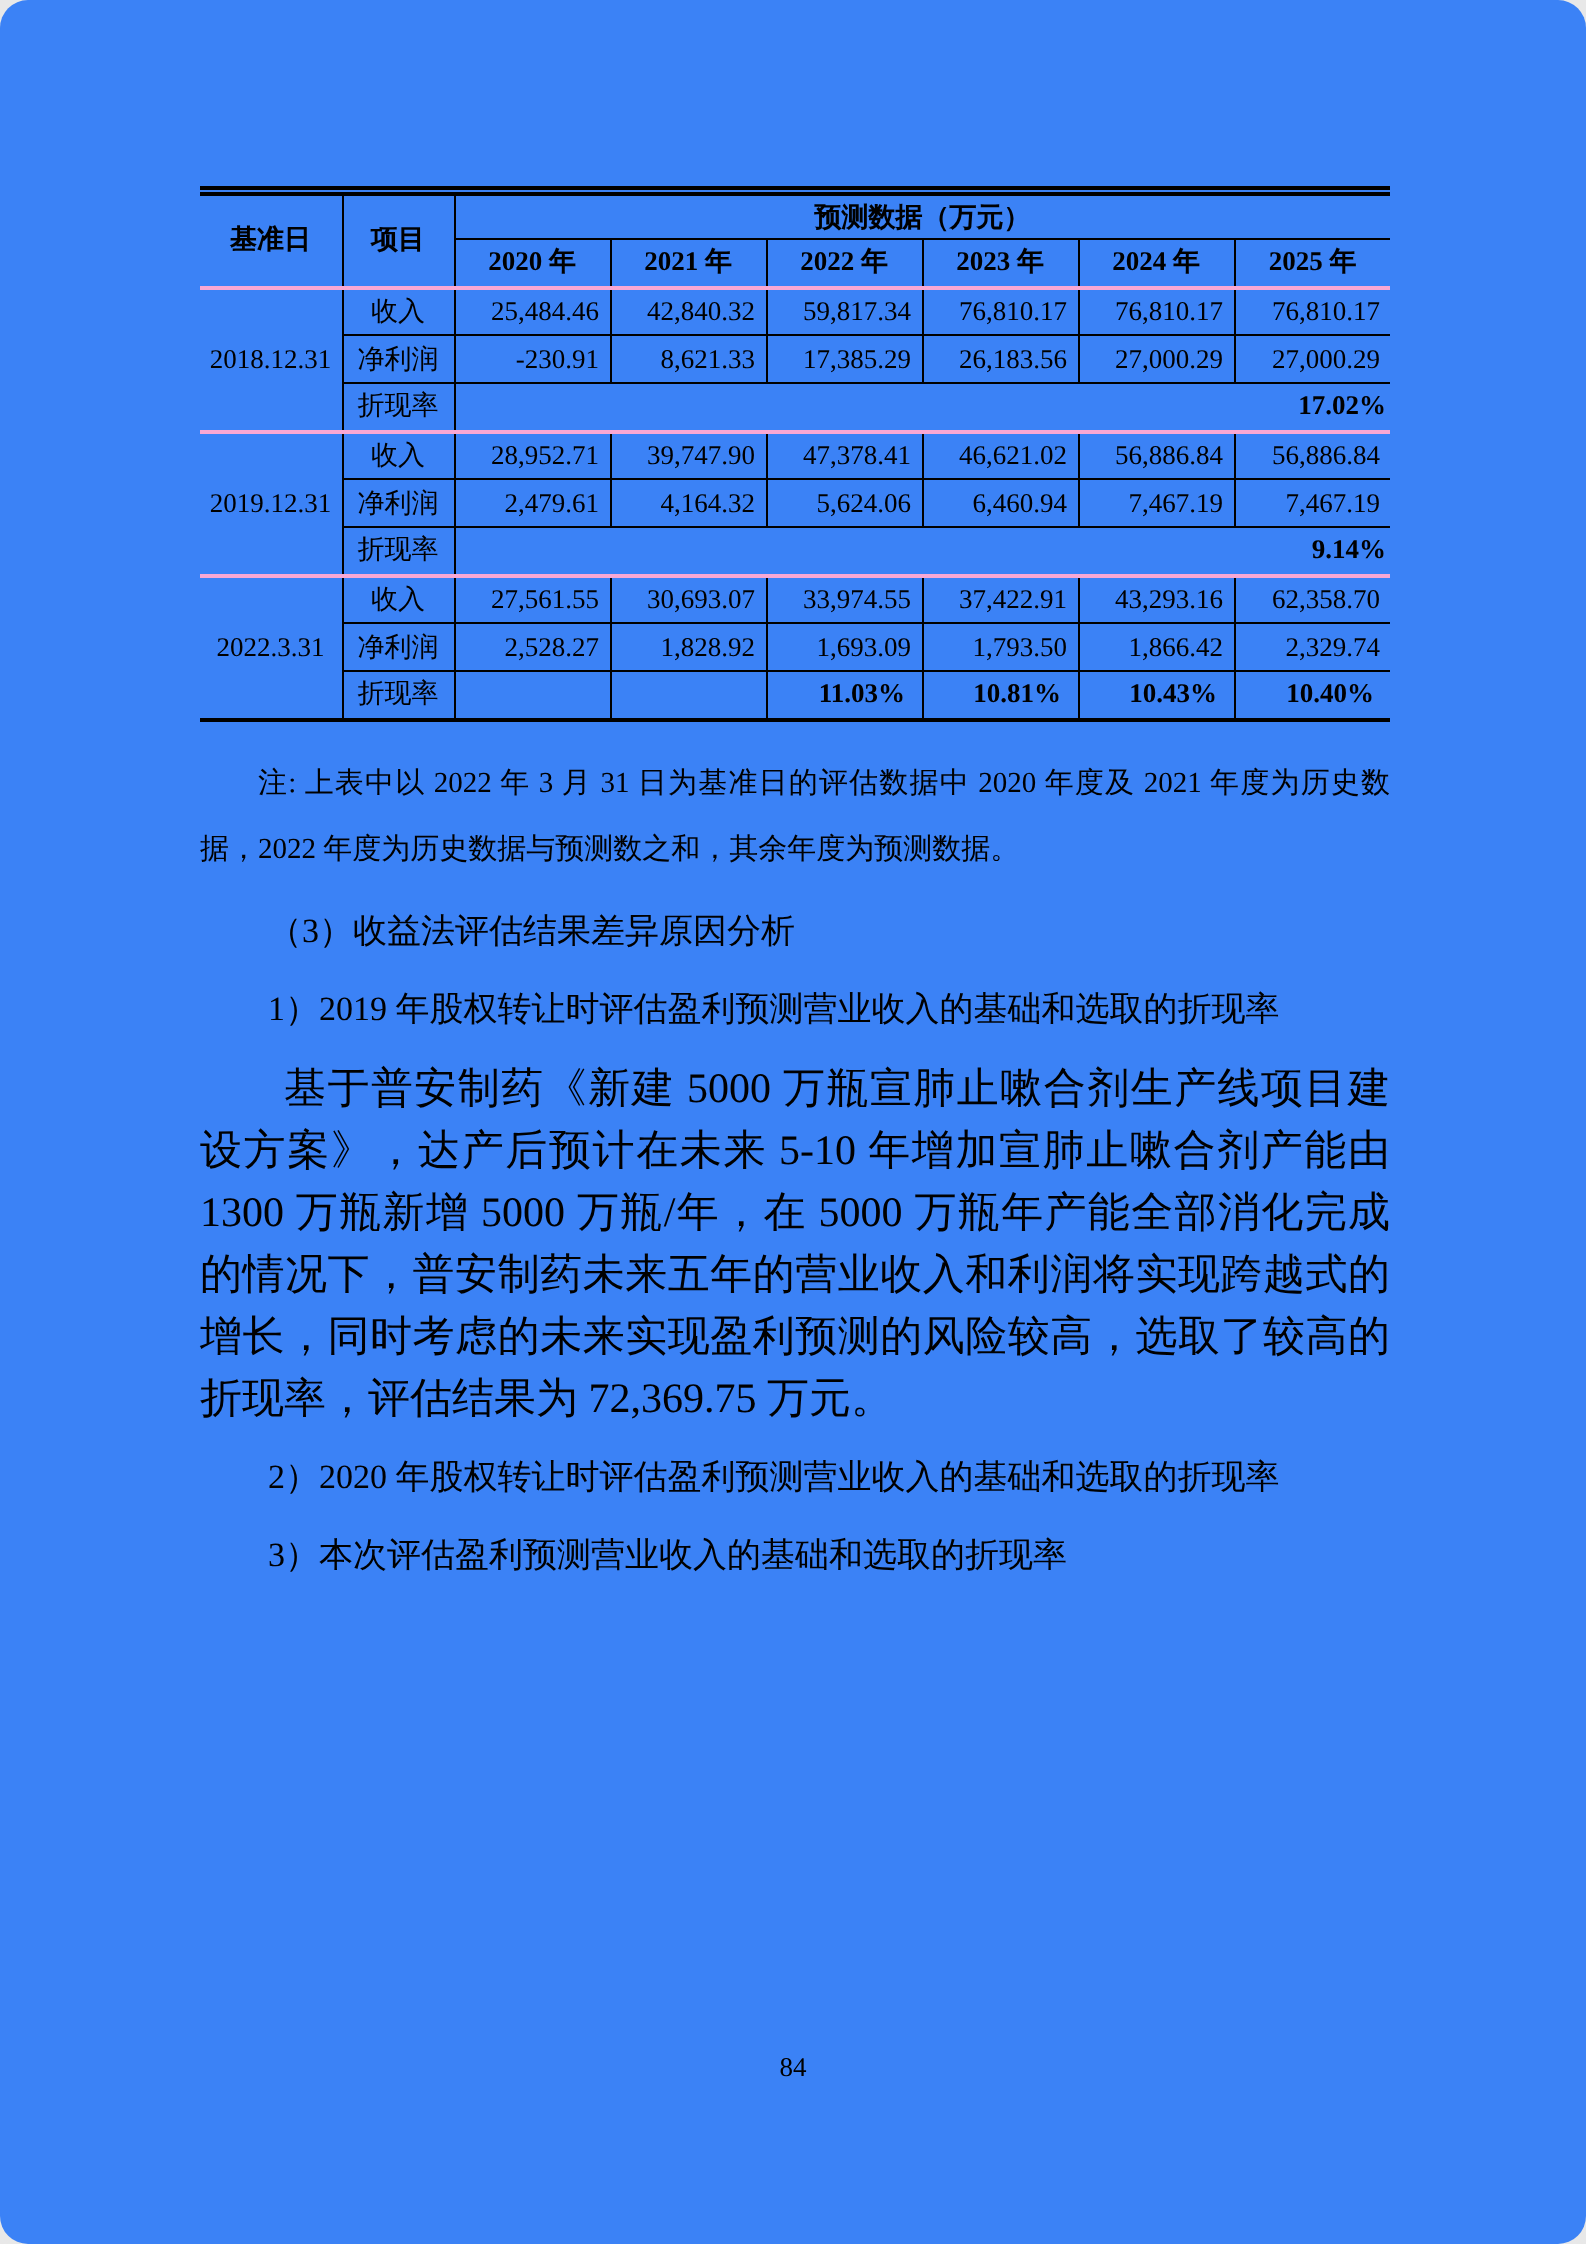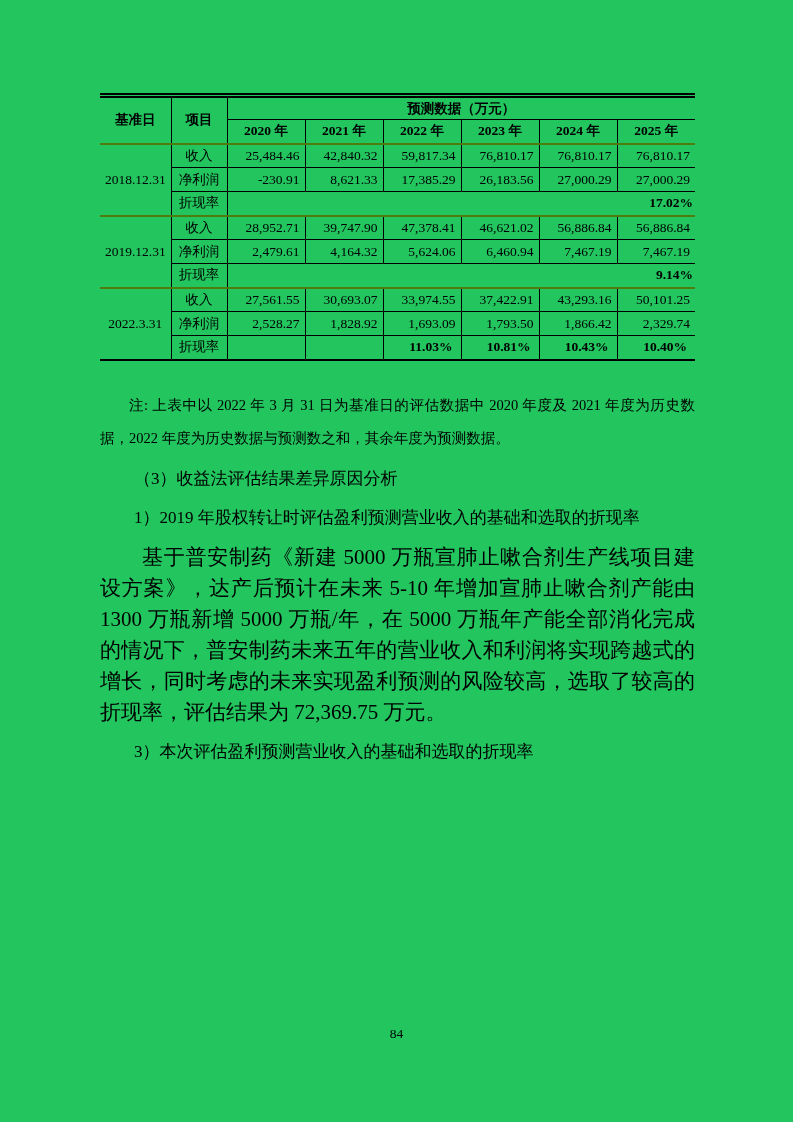--- a/index.html
+++ b/index.html
@@ -2,24 +2,25 @@
 <html><head>
 <meta charset="utf-8">
 <style>
   * { box-sizing: border-box; margin: 0; padding: 0; }
   html, body { background: #e8e8e8; }
   .page {
     position: relative;
     width: 793px;
     height: 1122px;
     margin: 0 auto;
-    background: #22c55e;
+    background: #3b82f6;
     color: #000;
     font-family: "Liberation Serif", "DejaVu Serif", serif;
     overflow: hidden;
+    border-radius: 14px;
   }
   .content {
     padding: 93px 98px 0 100px;
   }
 
   
   table.forecast {
     width: 595px;
     border-collapse: collapse;
     table-layout: fixed;
@@ -36,25 +37,25 @@
     padding: 1px 2px;
     text-align: center;
     vertical-align: middle;
     overflow: hidden;
     white-space: nowrap;
   }
   table.forecast th { font-weight: bold; }
   table.forecast td.num { text-align: right; padding-right: 5px; }
   table.forecast td.rate { font-weight: bold; text-align: right; }
   table.forecast td.ratecell { font-weight: bold; text-align: right; padding-right: 8px; }
-  table.forecast tr.sep td { border-top: 2px solid #4d7c0f; }
+  table.forecast tr.sep td { border-top: 2px solid #f9a8d4; }
 
   
   .note {
-    margin-top: 28px;
+    margin-top: 15px;
     font-size: 14.5px;
     line-height: 33px;
     text-align: justify;
     text-indent: 2em;
   }
   .h {
     margin-top: 8px;
     font-size: 17px;
     line-height: 31px;
     text-indent: 2em;
@@ -158,21 +159,21 @@
         </tr>
 
         <tr class="sep">
           <td rowspan="3">2022.3.31</td>
           <td>收入</td>
           <td class="num">27,561.55</td>
           <td class="num">30,693.07</td>
           <td class="num">33,974.55</td>
           <td class="num">37,422.91</td>
           <td class="num">43,293.16</td>
-          <td class="num">50,101.25</td>
+          <td class="num">62,358.70</td>
         </tr>
         <tr>
           <td>净利润</td>
           <td class="num">2,528.27</td>
           <td class="num">1,828.92</td>
           <td class="num">1,693.09</td>
           <td class="num">1,793.50</td>
           <td class="num">1,866.42</td>
           <td class="num">2,329.74</td>
         </tr>
@@ -188,19 +189,20 @@
       </tbody>
     </table>
 
     <p class="note">注: 上表中以 2022 年 3 月 31 日为基准日的评估数据中 2020 年度及 2021 年度为历史数据，2022 年度为历史数据与预测数之和，其余年度为预测数据。</p>
 
     <p class="h">（3）收益法评估结果差异原因分析</p>
 
     <p class="h">1）2019 年股权转让时评估盈利预测营业收入的基础和选取的折现率</p>
     <p class="para">基于普安制药《新建 5000 万瓶宣肺止嗽合剂生产线项目建设方案》，达产后预计在未来 5-10 年增加宣肺止嗽合剂产能由 1300 万瓶新增 5000 万瓶/年，在 5000 万瓶年产能全部消化完成的情况下，普安制药未来五年的营业收入和利润将实现跨越式的增长，同时考虑的未来实现盈利预测的风险较高，选取了较高的折现率，评估结果为 72,369.75 万元。</p>
 
+    <p class="h">2）2020 年股权转让时评估盈利预测营业收入的基础和选取的折现率</p>
 
     <p class="h">3）本次评估盈利预测营业收入的基础和选取的折现率</p>
 
   </div>
 
   <div class="pagenum">84</div>
 </div>
 
 </body></html>

